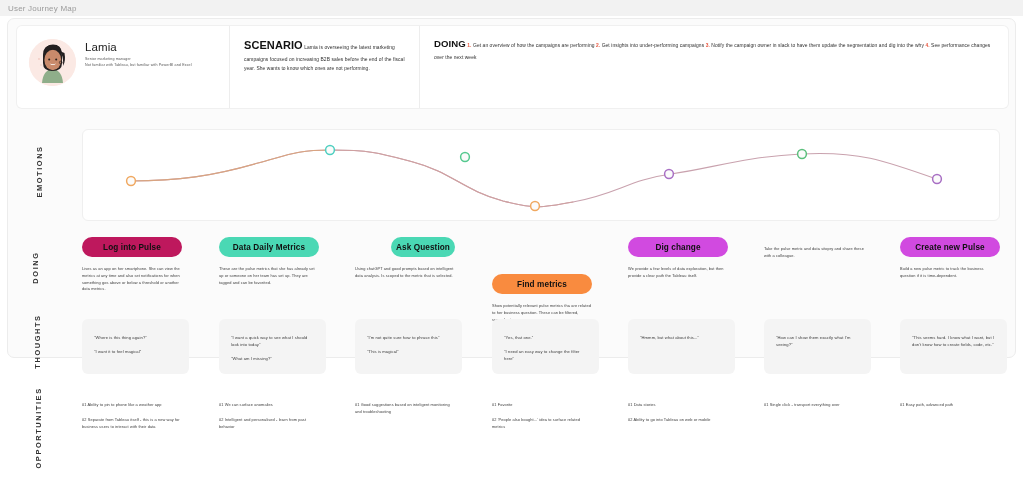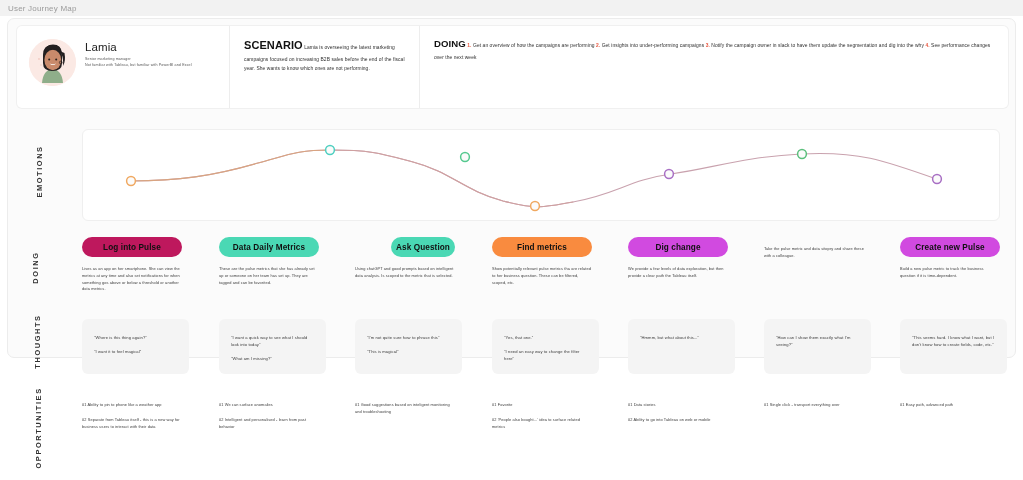--- a/index.html
+++ b/index.html
@@ -198,21 +198,21 @@
         <div class="cardtext">Lives as an app on her smartphone. She can view the metrics at any time and also set notifications for when something gos above or below a threshold or another data metrics.</div>
       </div>
       <div class="col" style="left:137px; width:100px;">
         <div class="pill" style="background:#4ad8b4;">Data Daily Metrics</div>
         <div class="cardtext">These are the pulse metrics that she has already set up or someone on her team has set up. They are tagged and can be favorited.</div>
       </div>
       <div class="col" style="left:273px; width:100px;">
         <div class="pill" style="background:#4ad8b4;margin-left:36px;">Ask Question</div>
         <div class="cardtext">Using chatGPT and good prompts based on intelligent data analysis. Is scoped to the metric that is selected.</div>
       </div>
-      <div class="col" style="left:410px; width:100px;">
+      <div class="col" style="left:410px; width:100px;margin-top:37px;">
         <div class="pill" style="background:#f98b3f;">Find metrics</div>
         <div class="cardtext">Show potentially relevant pulse metrics tha are related to her business question. These can be filtered, scoped, etc.</div>
       </div>
       <div class="col" style="left:546px; width:100px;">
         <div class="pill" style="background:#d14ae0;">Dig change</div>
         <div class="cardtext">We provide a few levels of data exploration, but then provide a clear path the Tableau itself.</div>
       </div>
       <div class="col" style="left:682px; width:100px;">
         <div class="cardtext">Take the pulse metric and data sitopry and share these with a colleague.</div>
       </div>

